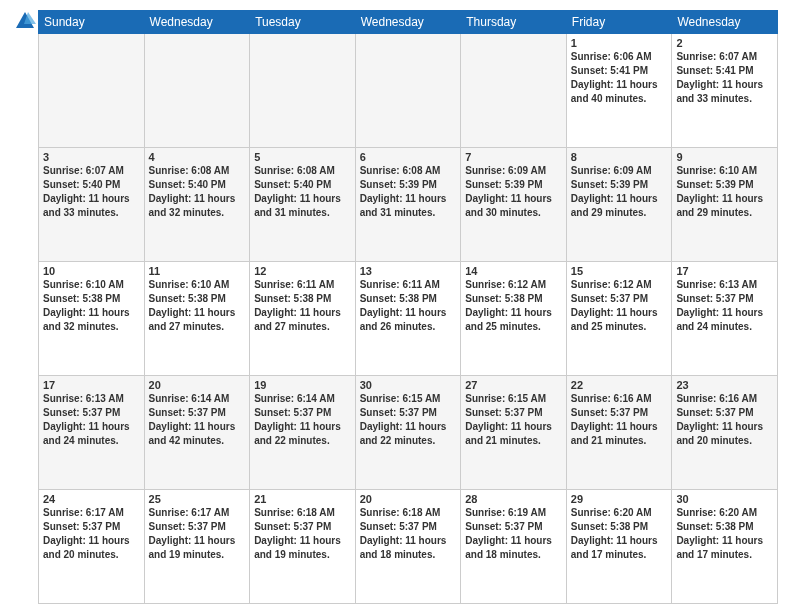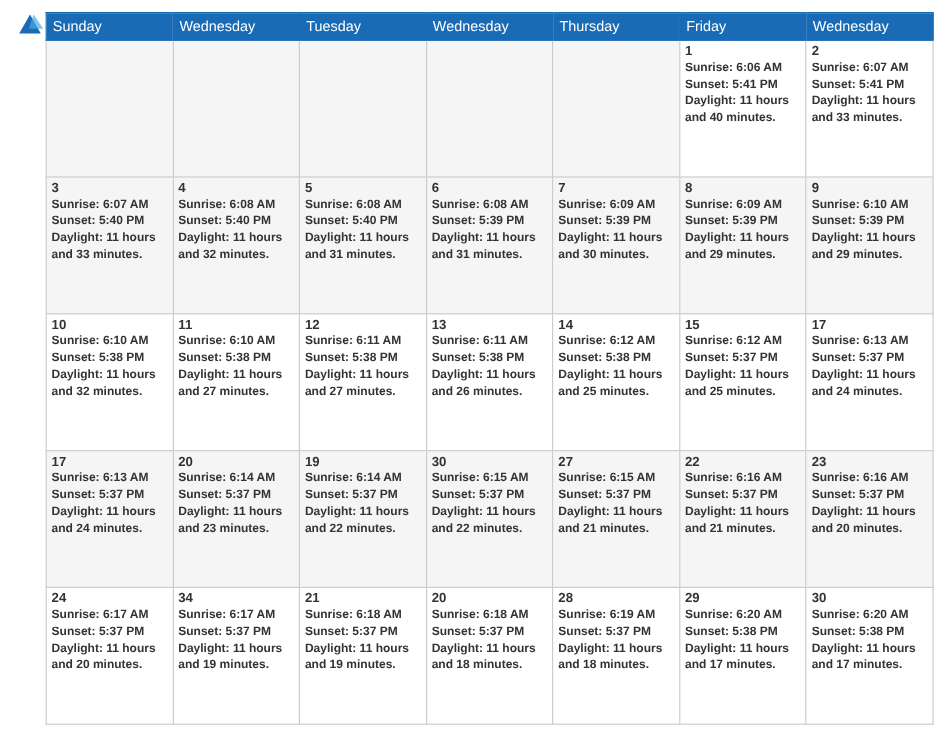--- a/index.html
+++ b/index.html
@@ -306,21 +306,21 @@
               <div>Daylight: 11 hours</div>
               <div>and 24 minutes.</div>
             </div>
           </td>
           <td>
             <span class="day-num">20</span>
             <div class="day-info">
               <div>Sunrise: 6:14 AM</div>
               <div>Sunset: 5:37 PM</div>
               <div>Daylight: 11 hours</div>
-              <div>and 23 minutes.</div>
+              <div>and 42 minutes.</div>
             </div>
           </td>
           <td>
             <span class="day-num">19</span>
             <div class="day-info">
               <div>Sunrise: 6:14 AM</div>
               <div>Sunset: 5:37 PM</div>
               <div>Daylight: 11 hours</div>
               <div>and 22 minutes.</div>
             </div>
@@ -366,21 +366,21 @@
           <td>
             <span class="day-num">24</span>
             <div class="day-info">
               <div>Sunrise: 6:17 AM</div>
               <div>Sunset: 5:37 PM</div>
               <div>Daylight: 11 hours</div>
               <div>and 20 minutes.</div>
             </div>
           </td>
           <td>
-            <span class="day-num">34</span>
+            <span class="day-num">25</span>
             <div class="day-info">
               <div>Sunrise: 6:17 AM</div>
               <div>Sunset: 5:37 PM</div>
               <div>Daylight: 11 hours</div>
               <div>and 19 minutes.</div>
             </div>
           </td>
           <td>
             <span class="day-num">21</span>
             <div class="day-info">

